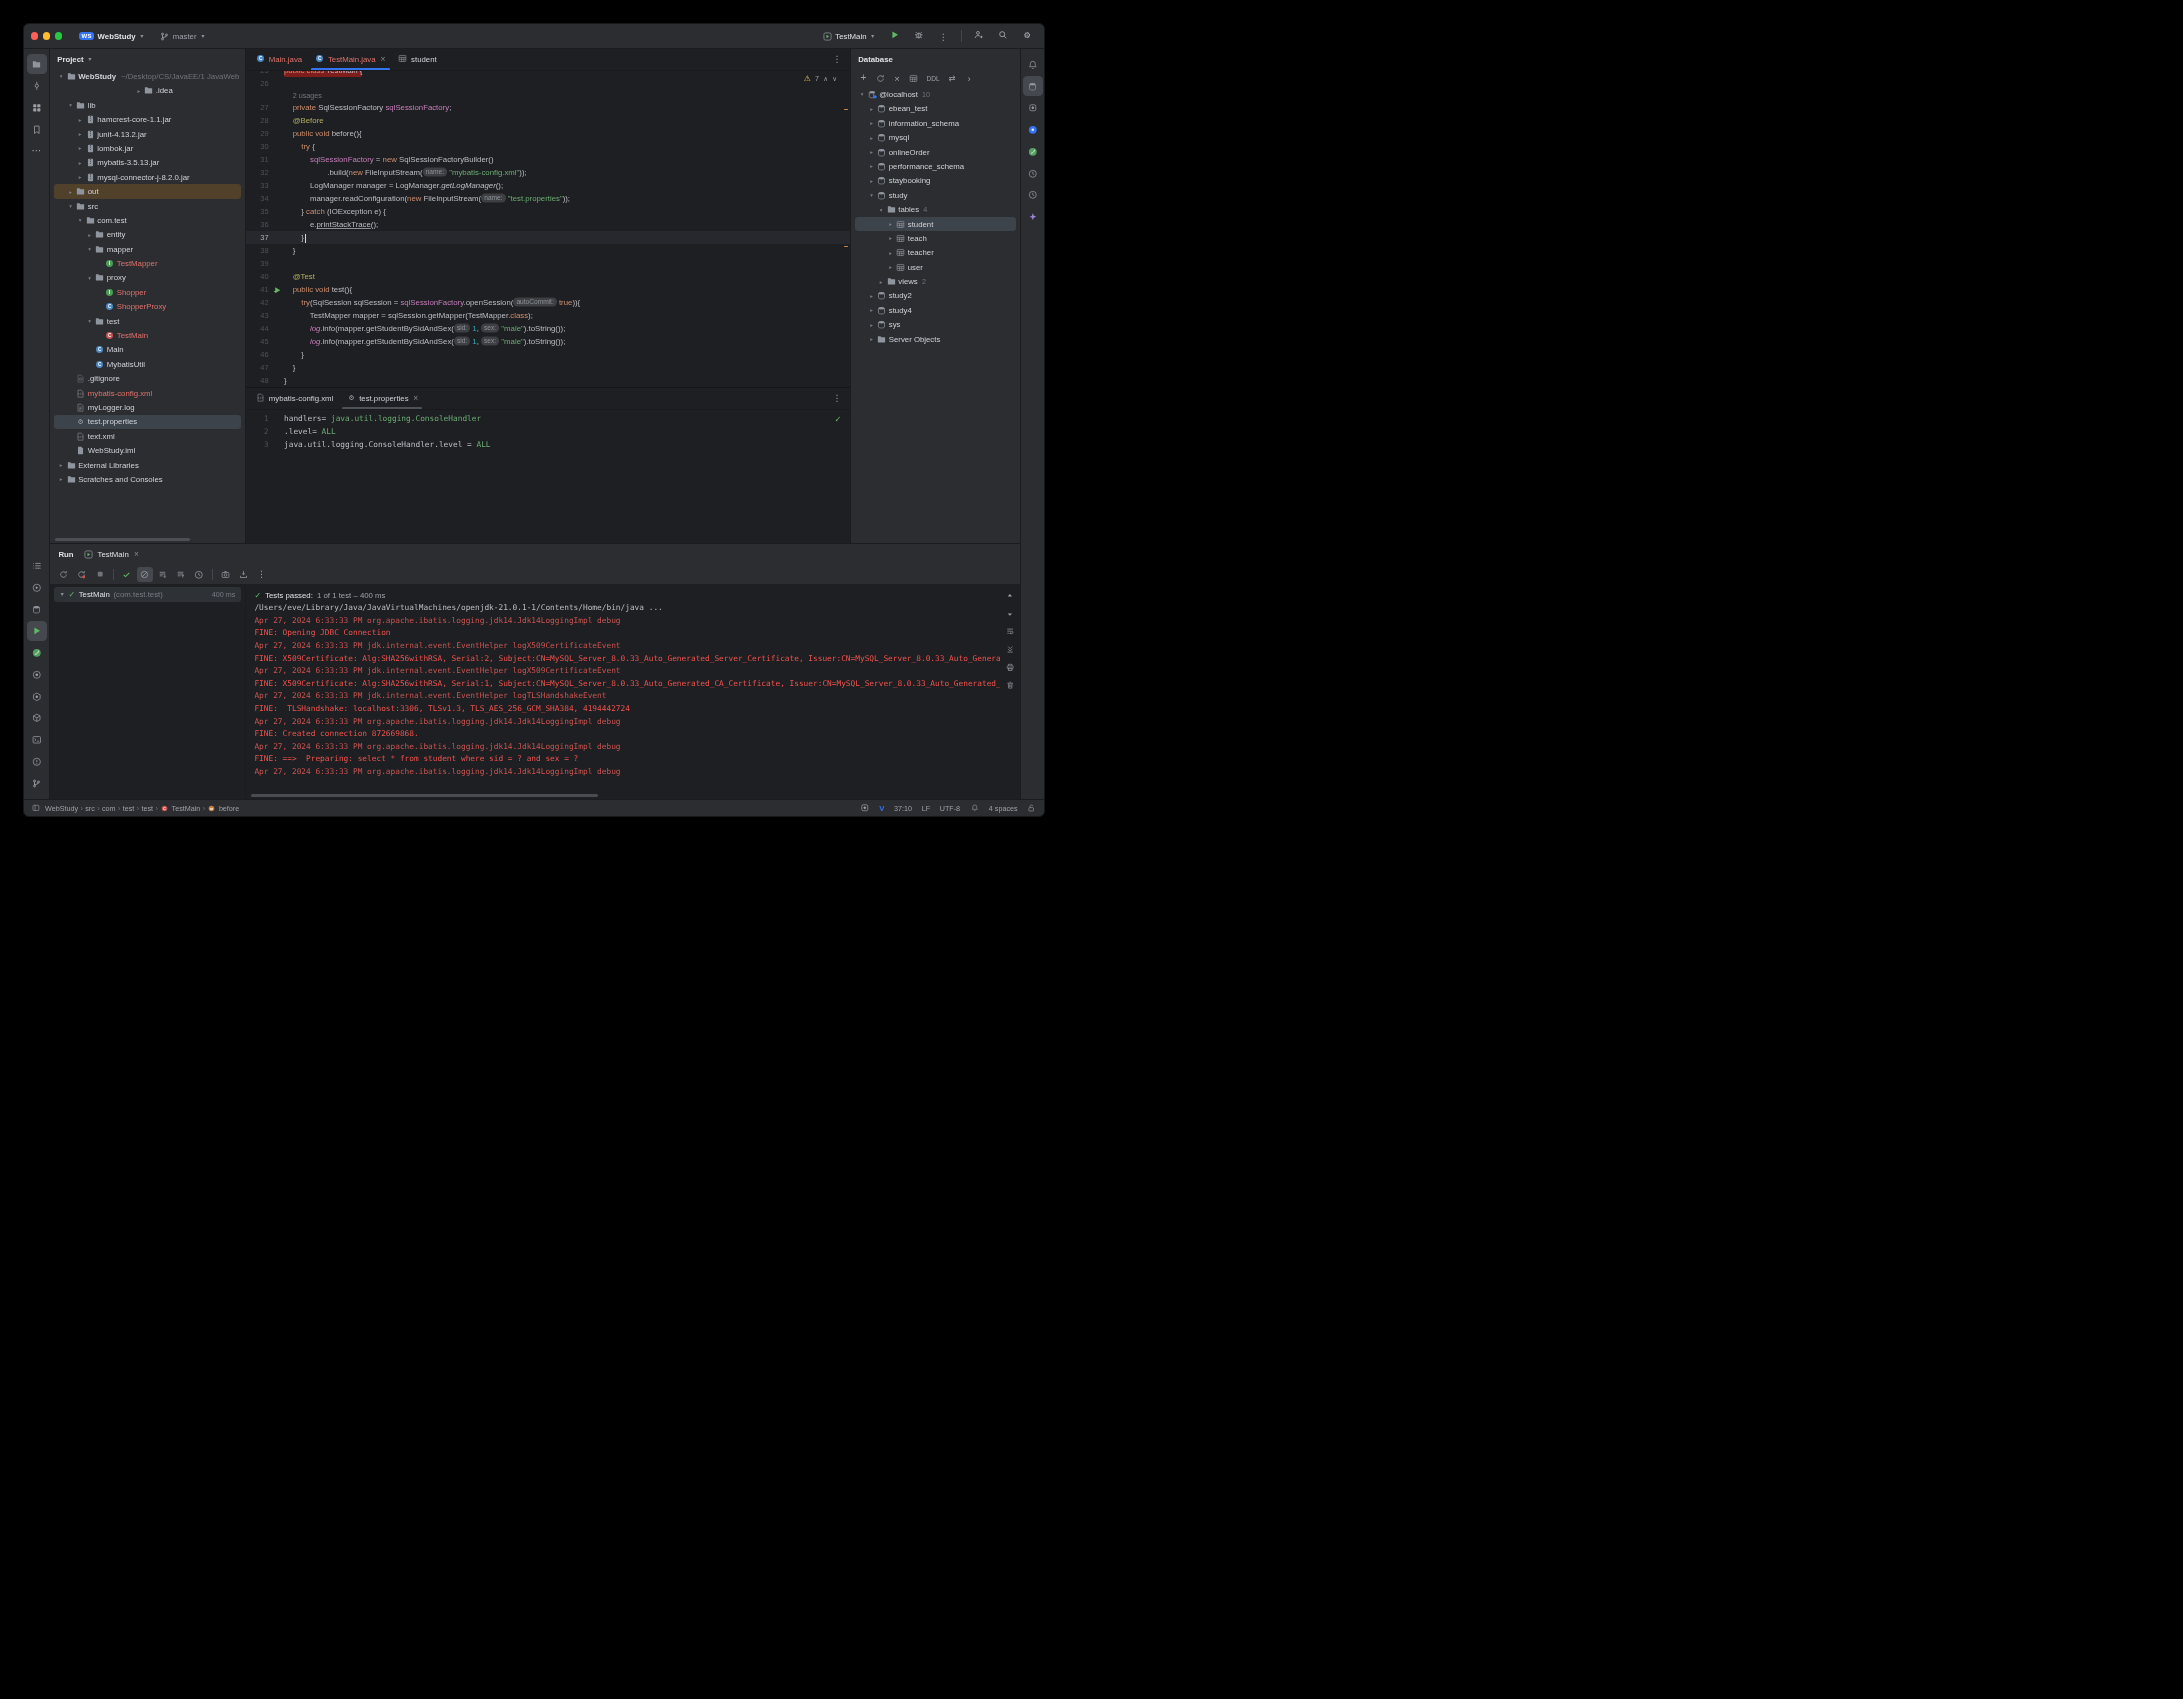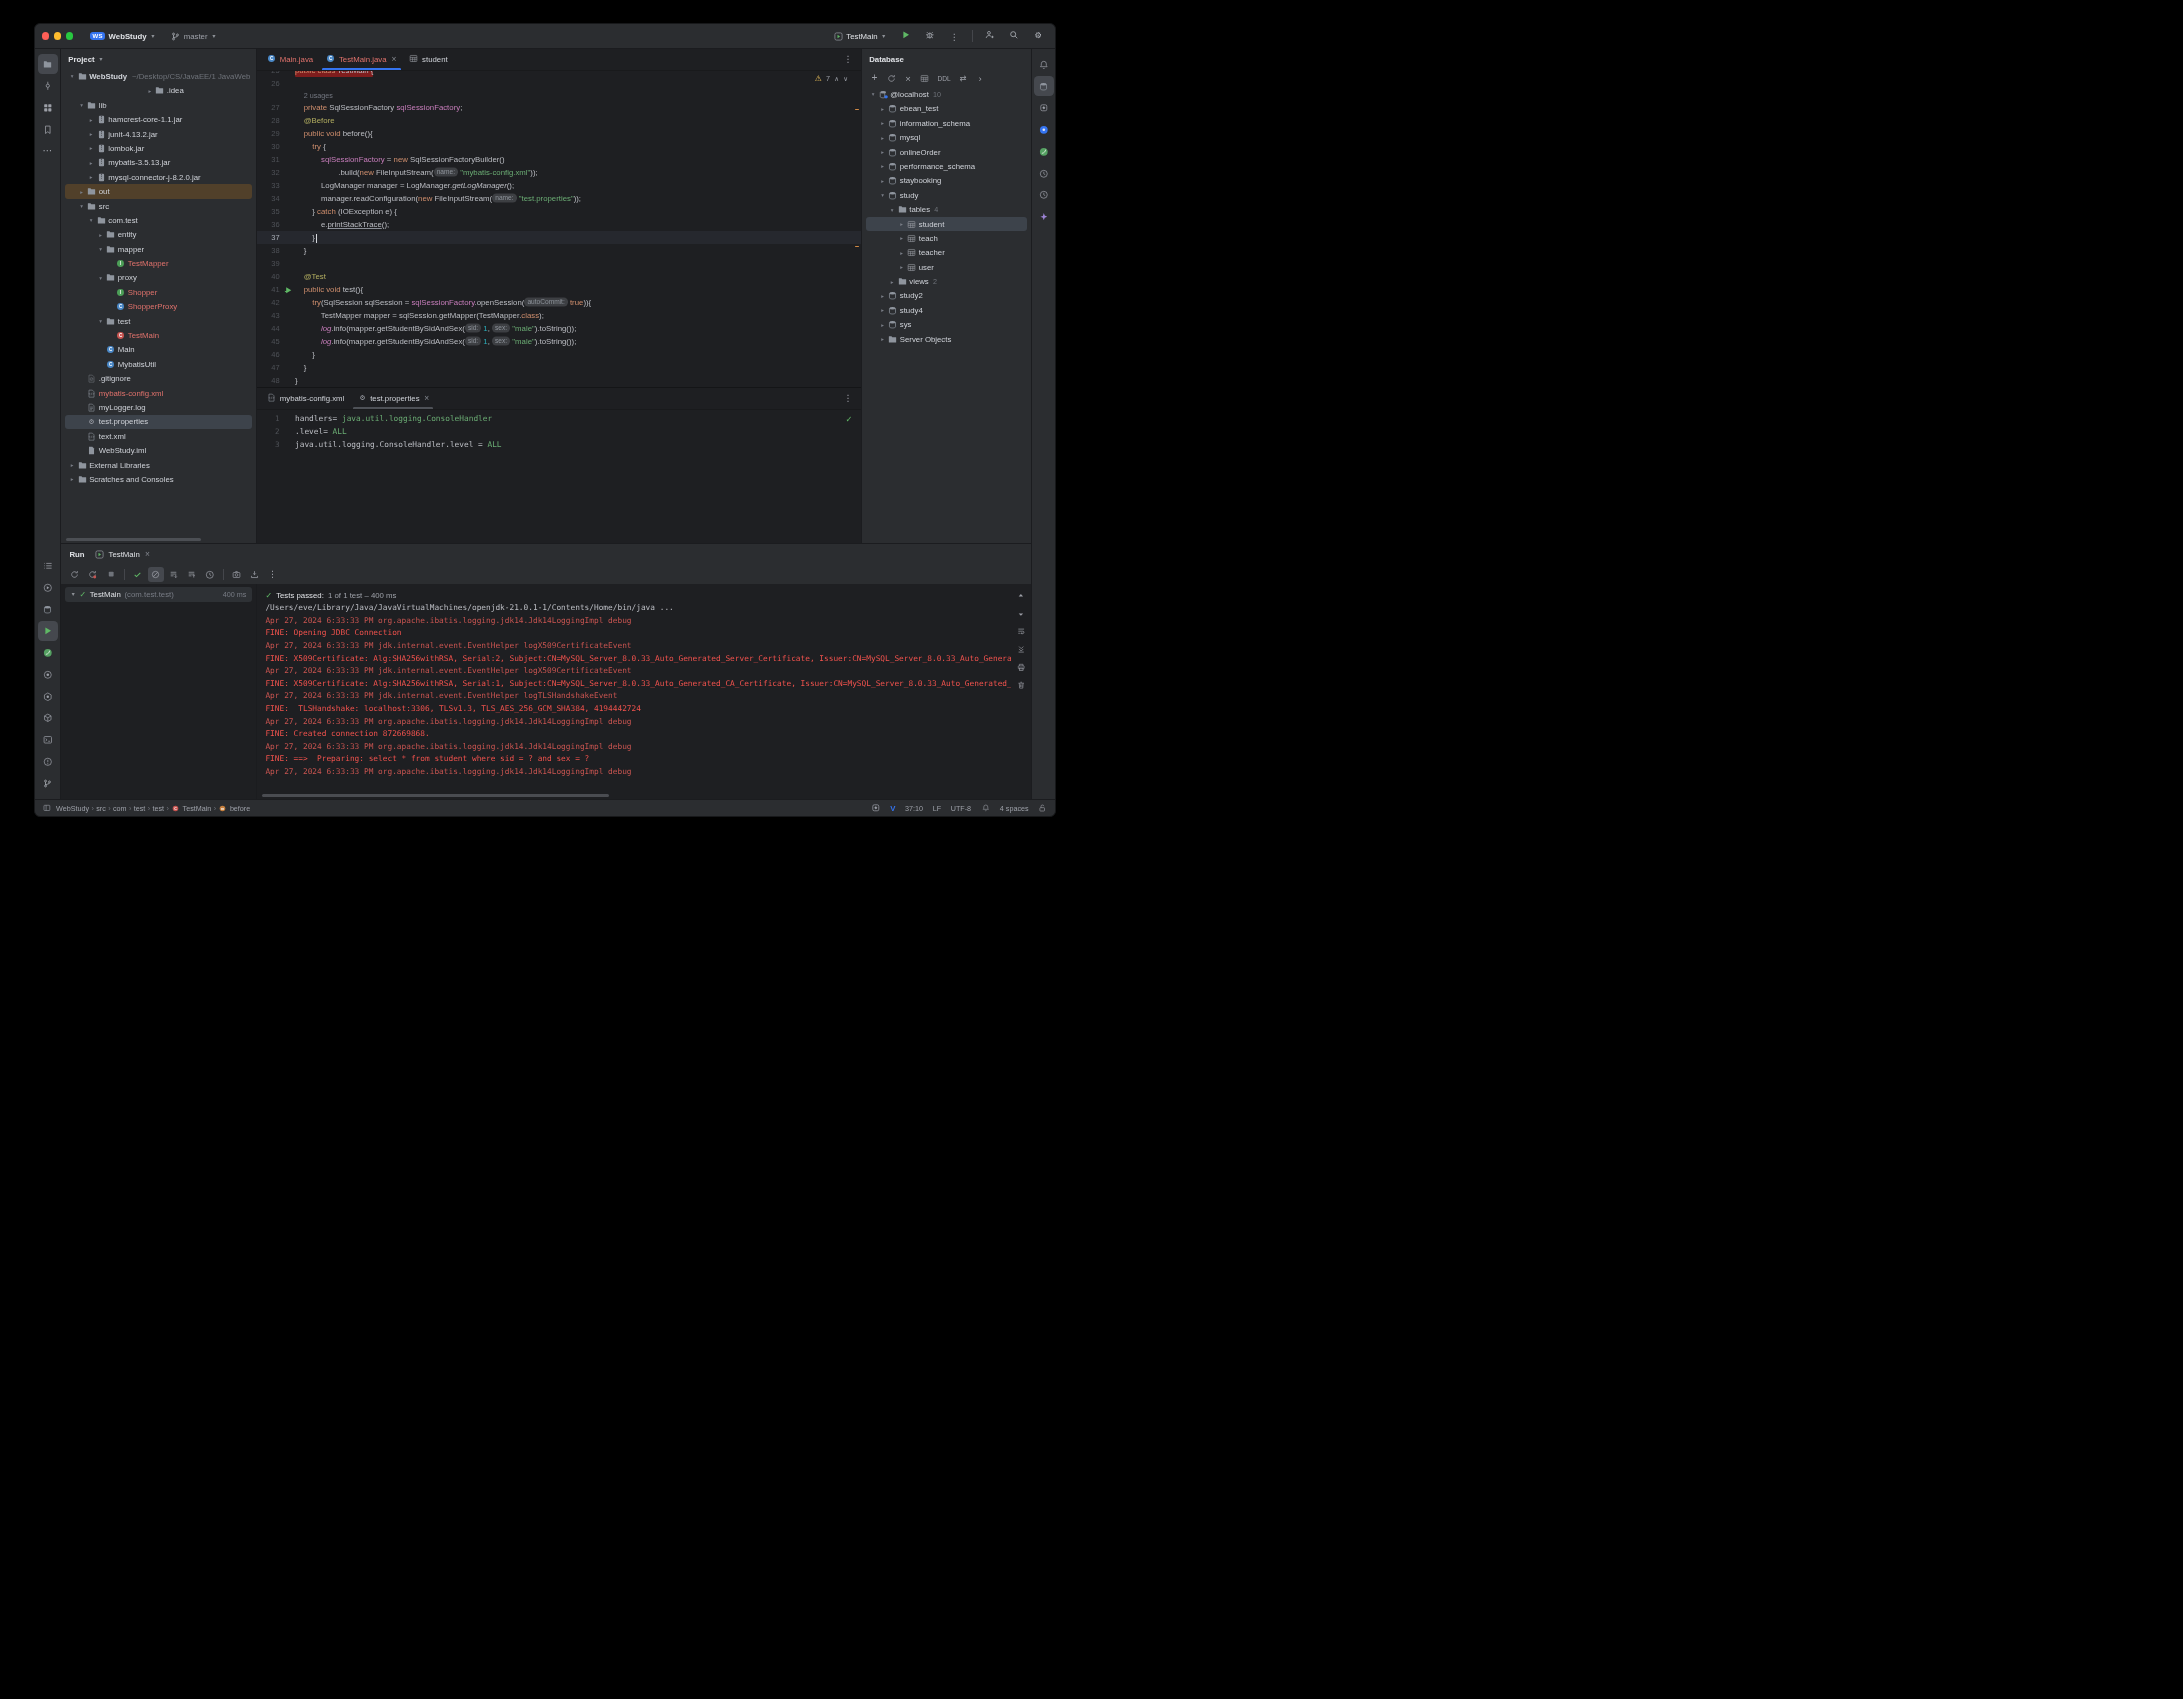--- a/index.html
+++ b/index.html
@@ -1,17 +1,17 @@
 <!DOCTYPE html>
 <html style="font-size:9.6px"><head>
 <meta charset="utf-8">
 <style>
 *{margin:0;padding:0;box-sizing:border-box}
 html,body{width:1092px;height:850px;background:#000;font-family:"Liberation Sans","DejaVu Sans",sans-serif;overflow:hidden}
-.window{position:absolute;left:34px;top:23px;width:1022px;height:794px;background:#2b2d30;border:0.6px solid #17181a;border-radius:6px;overflow:hidden;display:flex;flex-direction:column}
+.window{position:absolute;left:23px;top:23px;width:1022px;height:794px;background:#2b2d30;border:0.6px solid #17181a;border-radius:6px;overflow:hidden;display:flex;flex-direction:column}
 
 .titlebar{height:25px;flex:0 0 25px;display:flex;align-items:center;padding:0 8.4px 0 7.2px;border-bottom:0.6px solid #1b1c1f;gap:6px}
 .traffic{display:flex;gap:4.8px;margin-right:6px}
 .tl{width:7.2px;height:7.2px;border-radius:50%;display:inline-block}
 .tl.red{background:#ff5f57}.tl.yellow{background:#febc2e}.tl.green{background:#28c840}
 .tb-widget{display:flex;align-items:center;gap:3.6px;padding:2.4px 4.8px;border-radius:3.6px;color:#dfe1e5;font-size:7.8px;cursor:default}
 .ws-badge{background:#3574f0;color:#fff;font-size:6px;font-weight:bold;border-radius:3px;padding:1.2px 2.4px;letter-spacing:0.2px}
 .strong{font-weight:bold}
 .dim{color:#9da0a8}
 .chev-dn{color:#8c9096;font-size:5.4px}

